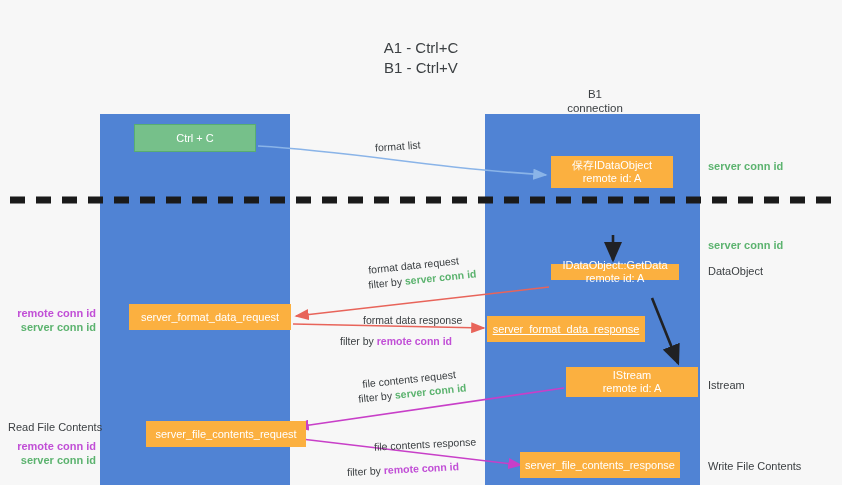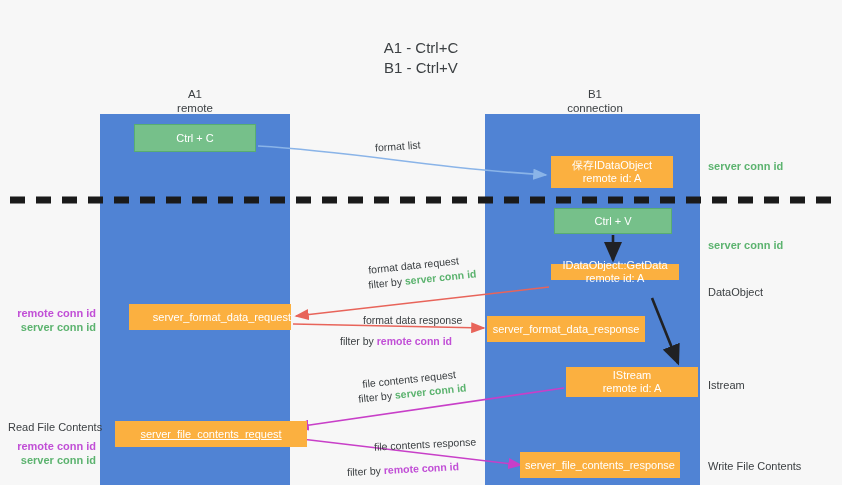--- a/index.html
+++ b/index.html
@@ -41,35 +41,35 @@
     text-align:center;
   }
   .node.green{background:#76c08a;border:1px solid #58ad72;}
   .node.orange{background:#fbb040;}
   .node .l2{font-size:11px;}
 
   #node-ctrl-c{left:134px;top:96px;width:122px;height:28px;}
   #node-save-idataobject{left:551px;top:128px;width:122px;height:32px;}
   #node-ctrl-v{left:554px;top:180px;width:118px;height:26px;}
   #node-getdata{left:551px;top:236px;width:128px;height:16px;}
-  #node-format-data-request{left:129px;top:276px;width:162px;height:26px;align-items:flex-end;}
-  #node-format-data-response{left:487px;top:288px;width:158px;height:26px;}
+  #node-format-data-request{left:129px;top:276px;width:162px;height:26px;}
+  #node-format-data-response{left:487px;top:288px;width:158px;height:26px;text-decoration:underline;}
   #node-istream{left:566px;top:339px;width:132px;height:30px;}
-  #node-file-contents-request{left:115px;top:393px;width:192px;height:26px;text-decoration:underline;}
+  #node-file-contents-request{left:146px;top:393px;width:160px;height:26px;}
   #node-file-contents-response{left:520px;top:424px;width:160px;height:26px;}
 
   
   .side-label{font-size:11px;line-height:14px;}
   .green-txt{color:#5cb36f;font-weight:bold;}
   .purple-txt{color:#c14fd6;font-weight:bold;}
   .plain-txt{color:#3c4043;}
 
   #label-server-conn-id-1{left:708px;top:131px;}
   #label-server-conn-id-2{left:708px;top:210px;}
-  #label-dataobject{left:708px;top:257px;}
+  #label-dataobject{left:708px;top:236px;}
   #label-istream{left:708px;top:350px;}
   #label-write-file-contents{left:708px;top:431px;}
 
   #label-left-conn-ids-1{left:8px;top:278px;width:88px;text-align:right;}
   #label-read-file-contents{left:8px;top:392px;width:120px;text-align:left;}
   #label-left-conn-ids-2{left:8px;top:411px;width:88px;text-align:right;}
 
   
   .edge-label{font-size:10.5px;line-height:14px;color:#3c4043;white-space:nowrap;}
   #edge-format-list{left:375px;top:111px;transform:rotate(-4deg);}
@@ -95,24 +95,20 @@
 <div class="stage">
 
   <div class="abs" id="diagram-title">
     <div>A1 - Ctrl+C</div>
     <div>B1 - Ctrl+V</div>
   </div>
 
   <div class="abs lane" id="lane-a1"></div>
   <div class="abs lane" id="lane-b1"></div>
 
-  <div class="abs lane-header" id="lane-header-a1">
-    <div>A1</div>
-    <div>remote</div>
-  </div>
   <div class="abs lane-header" id="lane-header-b1">
     <div>B1</div>
     <div>connection</div>
   </div>
 
   <svg class="abs" id="edges-svg" viewBox="0 0 842 485">
     <defs>
       <marker id="ah-blue" markerWidth="9" markerHeight="7" refX="8" refY="3.5" orient="auto">
         <polygon points="0 0, 9 3.5, 0 7" fill="#8ab4e8"></polygon>
       </marker>
@@ -146,23 +142,20 @@
 
   <div class="abs node green" id="node-ctrl-c">
     <div>Ctrl + C</div>
   </div>
 
   <div class="abs node orange" id="node-save-idataobject">
     <div>保存IDataObject</div>
     <div class="l2">remote id: A</div>
   </div>
 
-  <div class="abs node green" id="node-ctrl-v">
-    <div>Ctrl + V</div>
-  </div>
 
   <div class="abs node orange" id="node-getdata">
     <div>IDataObject::GetData</div>
     <div class="l2">remote id: A</div>
   </div>
 
   <div class="abs node orange" id="node-format-data-request">
     <div>server_format_data_request</div>
   </div>
 

